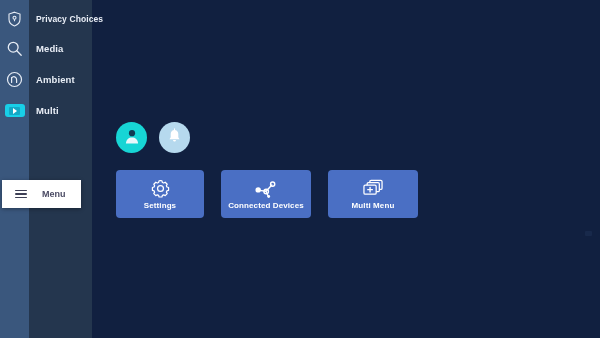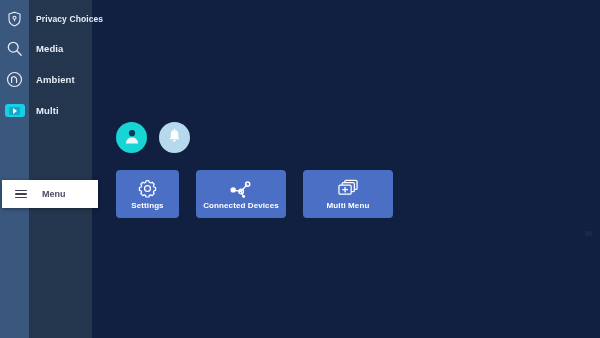--- a/index.html
+++ b/index.html
@@ -82,21 +82,21 @@
     letter-spacing: 0.1px;
     white-space: nowrap;
   }
   .nav-label.big { font-size: 9.5px; }
 
   
   .menu-bar {
     position: absolute;
     left: 2px;
     top: 180px;
-    width: 96px;
+    width: 79px;
     height: 28px;
     background: #ffffff;
     box-shadow: 0 1px 4px rgba(0,0,0,0.35);
     display: flex;
     align-items: center;
   }
   .menu-bar .hamburger {
     width: 12px;
     margin-left: 13px;
     display: flex;
@@ -143,21 +143,21 @@
 
   
   .tile-row {
     position: absolute;
     left: 24px;
     top: 170px;
     display: flex;
     gap: 17px;
   }
   .tile {
-    width: 63px;
+    width: 88px;
     height: 48px;
     background: #4a6fc4;
     border-radius: 4px;
     display: flex;
     flex-direction: column;
     align-items: center;
     justify-content: center;
   }
   .tile.wide { width: 90px; align-items: center; }
   .tile .t-icon {

